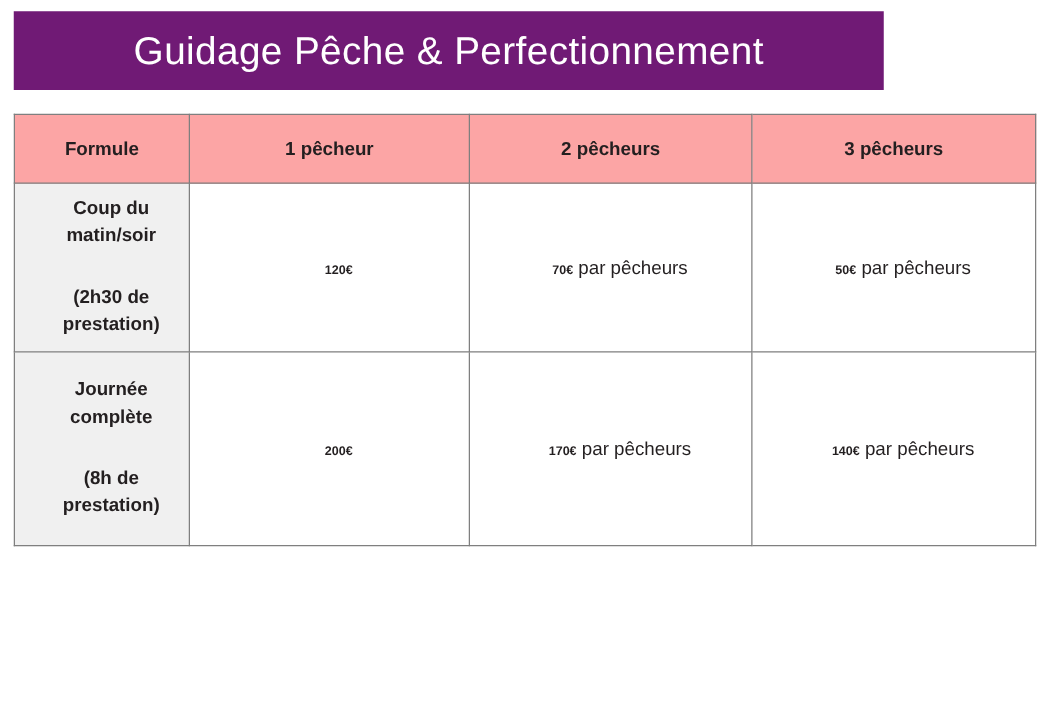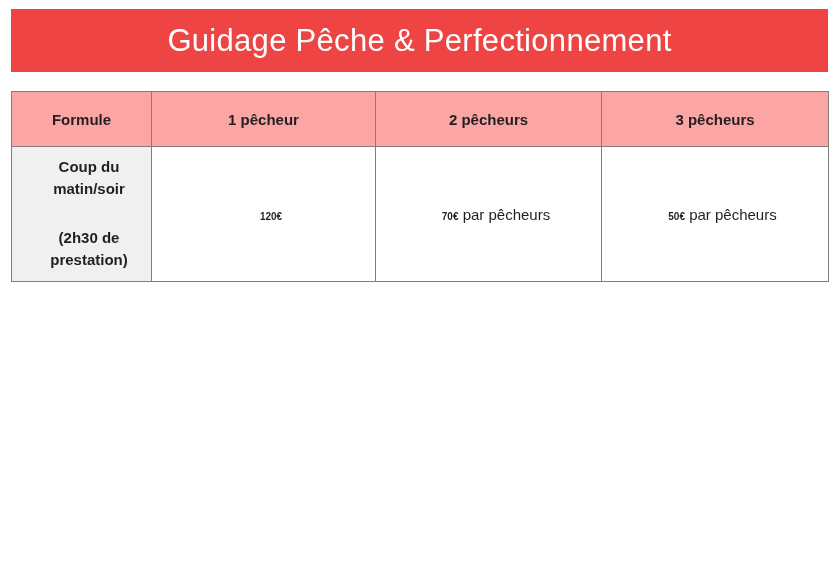--- a/index.html
+++ b/index.html
@@ -20,23 +20,23 @@
     width: 839px;
     height: 561px;
     box-sizing: border-box;
   }
 
   
   .title-banner {
     position: absolute;
     left: 11px;
     top: 9px;
-    width: 817px;
+    width: 696px;
     height: 63px;
-    background: #ef4444;
+    background: #701a75;
     display: flex;
     align-items: center;
     justify-content: center;
     box-sizing: border-box;
   }
   .title-text {
     color: #ffffff;
     font-size: 31px;
     font-weight: 400;
     letter-spacing: 0.3px;
@@ -146,16 +146,31 @@
         <td>
           <span class="price">120€</span><span class="price-suffix"></span>
         </td>
         <td>
           <span class="price">70€</span><span class="price-suffix"> par pêcheurs</span>
         </td>
         <td>
           <span class="price">50€</span><span class="price-suffix"> par pêcheurs</span>
         </td>
       </tr>
+      <tr class="body-row row-3">
+        <td class="cell-formule">
+          <span class="formule-name">Journée complète</span>
+          <span class="formule-sub">(8h de prestation)</span>
+        </td>
+        <td>
+          <span class="price">200€</span><span class="price-suffix"></span>
+        </td>
+        <td>
+          <span class="price">170€</span><span class="price-suffix"> par pêcheurs</span>
+        </td>
+        <td>
+          <span class="price">140€</span><span class="price-suffix"> par pêcheurs</span>
+        </td>
+      </tr>
     </tbody>
   </table>
 
 </div>
 
 </body></html>

